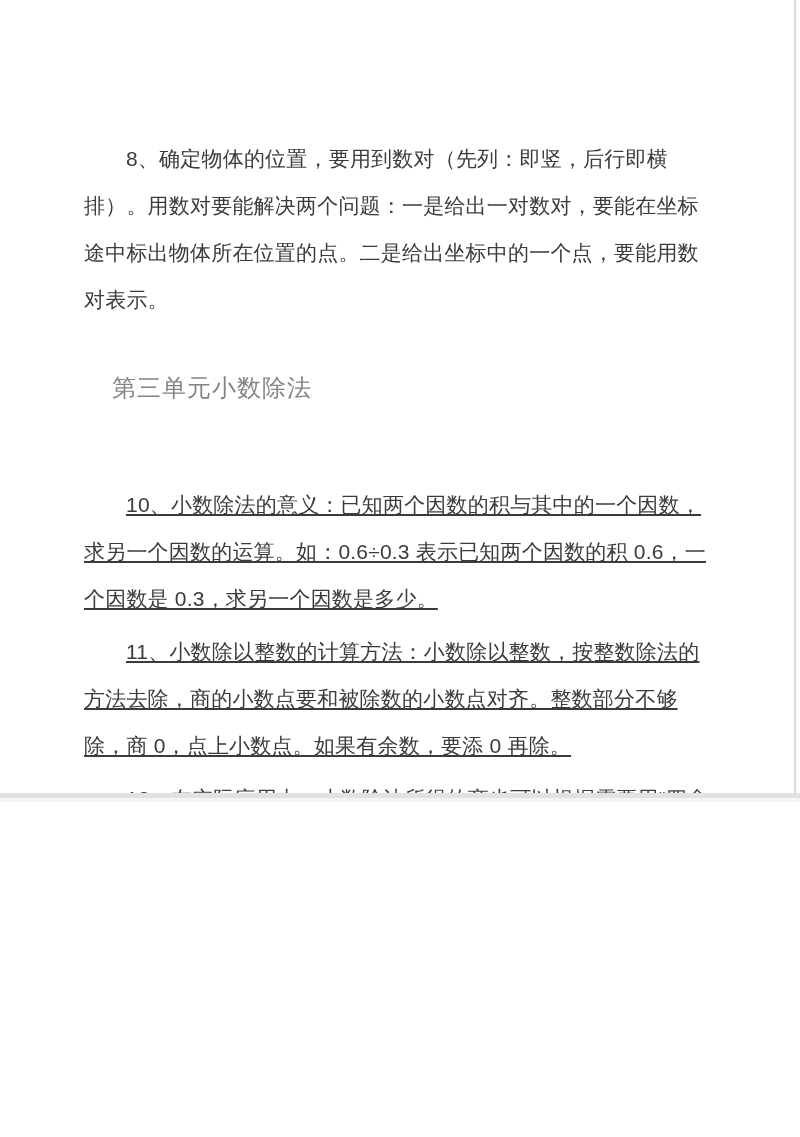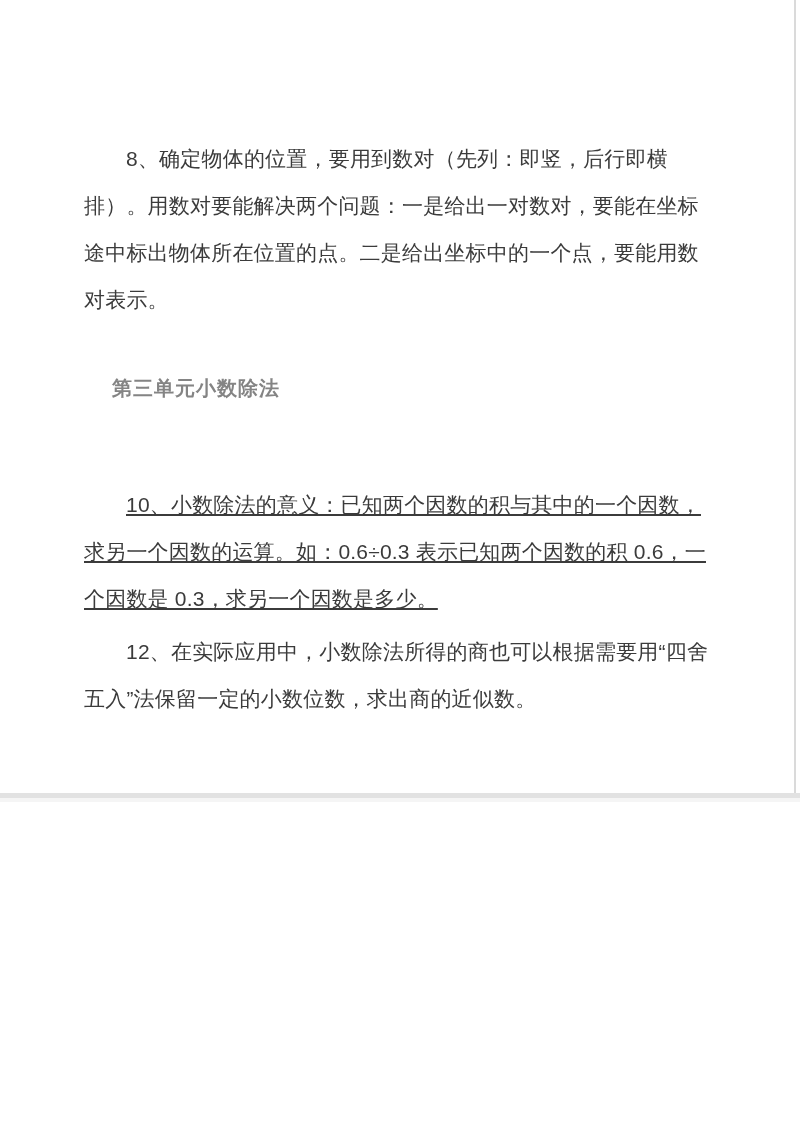--- a/index.html
+++ b/index.html
@@ -28,22 +28,22 @@
   .para {
     margin: 0;
     text-indent: 2em;
   }
   .para.after-gap-sm   { margin-bottom: 6px; text-decoration: underline; }
   .para.after-gap-md   { margin-bottom: 13px; }
   .para.after-gap-xl   { margin-bottom: 42px; }
   .heading {
     margin: 0 0 69px 28px;
     font-family: "Liberation Serif", "DejaVu Serif", serif;
-    font-weight: bold;
-    font-size: 20px;
+    font-weight: normal;
+    font-size: 24px;
     line-height: 47px;
     color: var(--heading-color, #848484);
     letter-spacing: 1px;
   }
   .watermark {
     position: absolute;
     left: 364px;
     top: 992px;
     font-family: "DejaVu Sans", sans-serif;
     font-weight: bold;
@@ -84,20 +84,21 @@
 
 <div class="page">
 
   <div class="content">
     <p class="para after-gap-xl">8、确定物体的位置，要用到数对（先列：即竖，后行即横排）。用数对要能解决两个问题：一是给出一对数对，要能在坐标途中标出物体所在位置的点。二是给出坐标中的一个点，要能用数对表示。</p>
 
     <h2 class="heading">第三单元小数除法</h2>
 
     <p class="para after-gap-sm">10、小数除法的意义：已知两个因数的积与其中的一个因数，求另一个因数的运算。如：0.6÷0.3 表示已知两个因数的积 0.6，一个因数是 0.3，求另一个因数是多少。</p>
 
+    <p class="para after-gap-sm">11、小数除以整数的计算方法：小数除以整数，按整数除法的方法去除，商的小数点要和被除数的小数点对齐。整数部分不够除，商 0，点上小数点。如果有余数，要添 0 再除。</p>
 
 
 
     <p class="para">12、在实际应用中，小数除法所得的商也可以根据需要用“四舍五入”法保留一定的小数位数，求出商的近似数。</p>
   </div>
 
   <div class="watermark">vv99.net</div>
 
   <div class="right-edge-line"></div>
 

